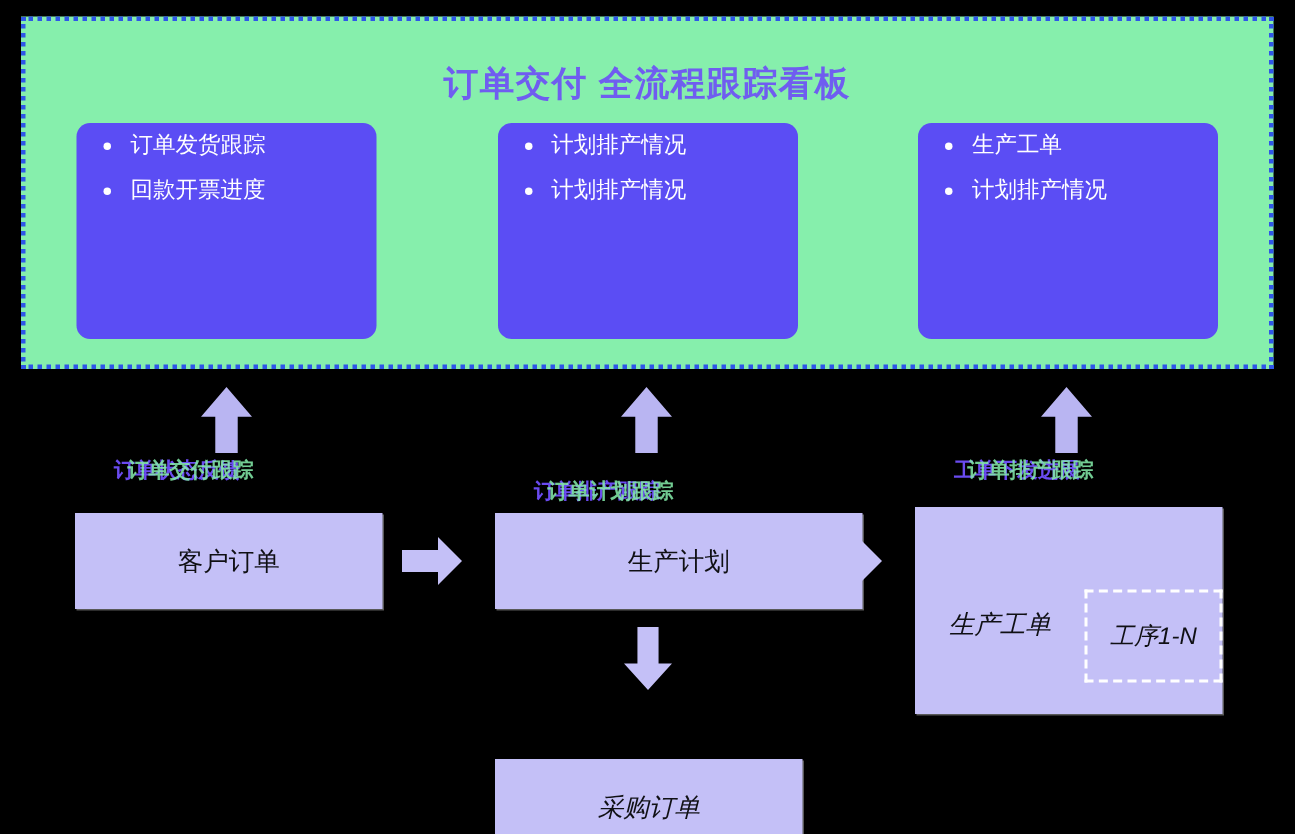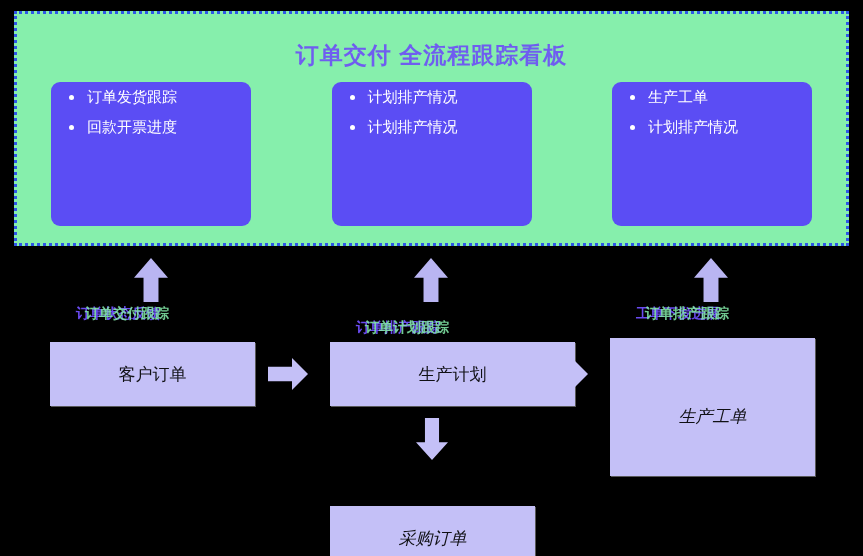--- a/index.html
+++ b/index.html
@@ -165,20 +165,23 @@
   <div class="rarrow" style="left:268px;top:358px;"></div>
 
   <div class="fbox" style="left:330px;top:342px;width:245px;height:64px;">
     <span>生产计划</span>
   </div>
 
   <div class="rarrow" style="left:548px;top:358px;"></div>
 
   <div class="fbox tall" style="left:610px;top:338px;width:205px;height:138px;">
     <span class="ftitle">生产工单</span>
+    <div class="dashbox">
+      <span>工序1-N</span>
+    </div>
   </div>
 
   <div class="darrow" style="left:416px;top:418px;"></div>
 
   <div class="fbox" style="left:330px;top:506px;width:205px;height:64px;font-style:italic;">
     <span>采购订单</span>
   </div>
 
 </div>
 

